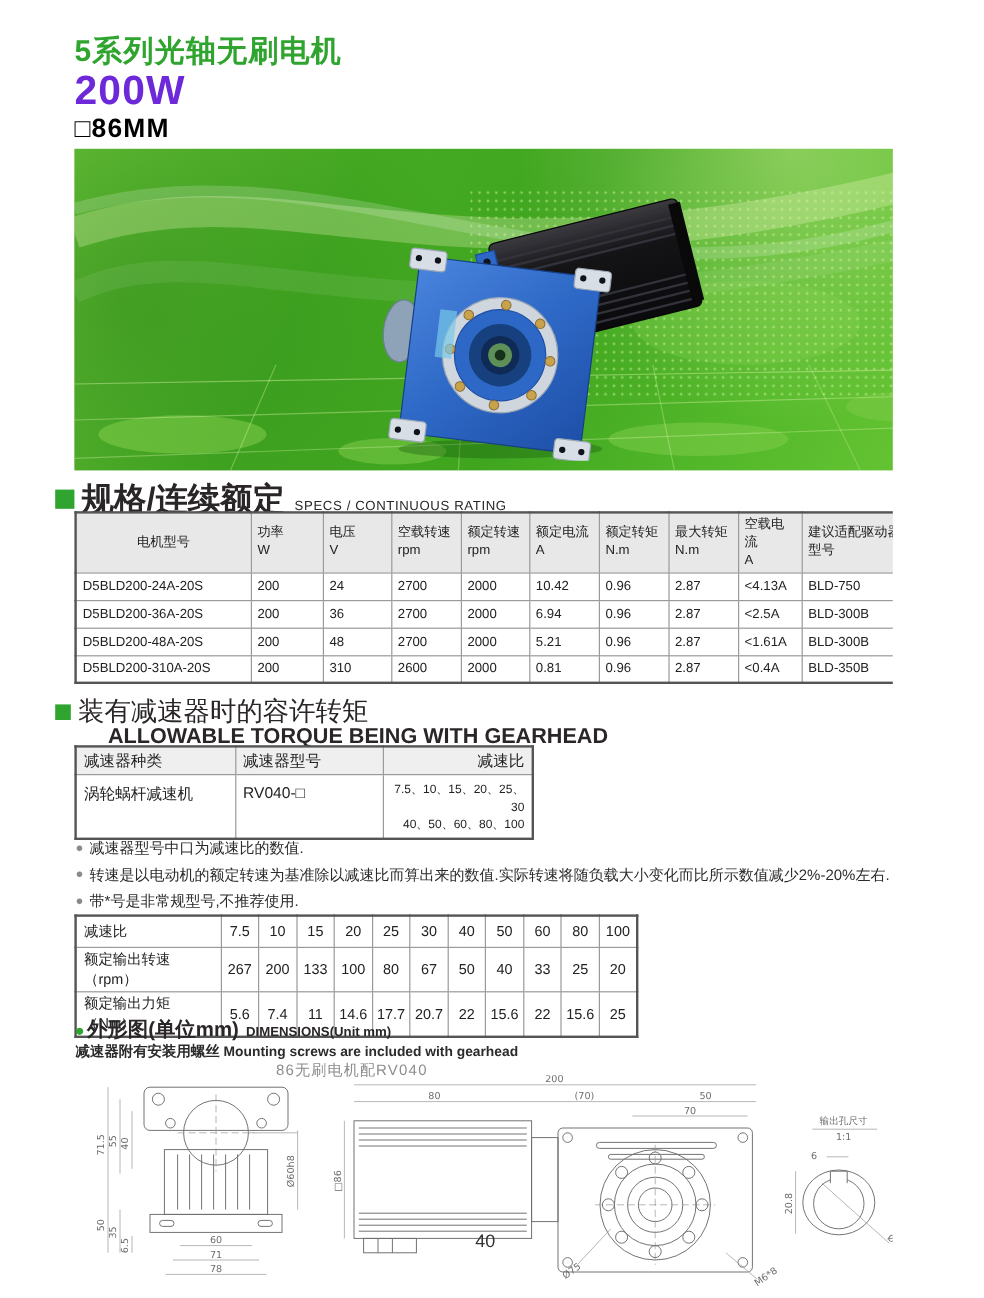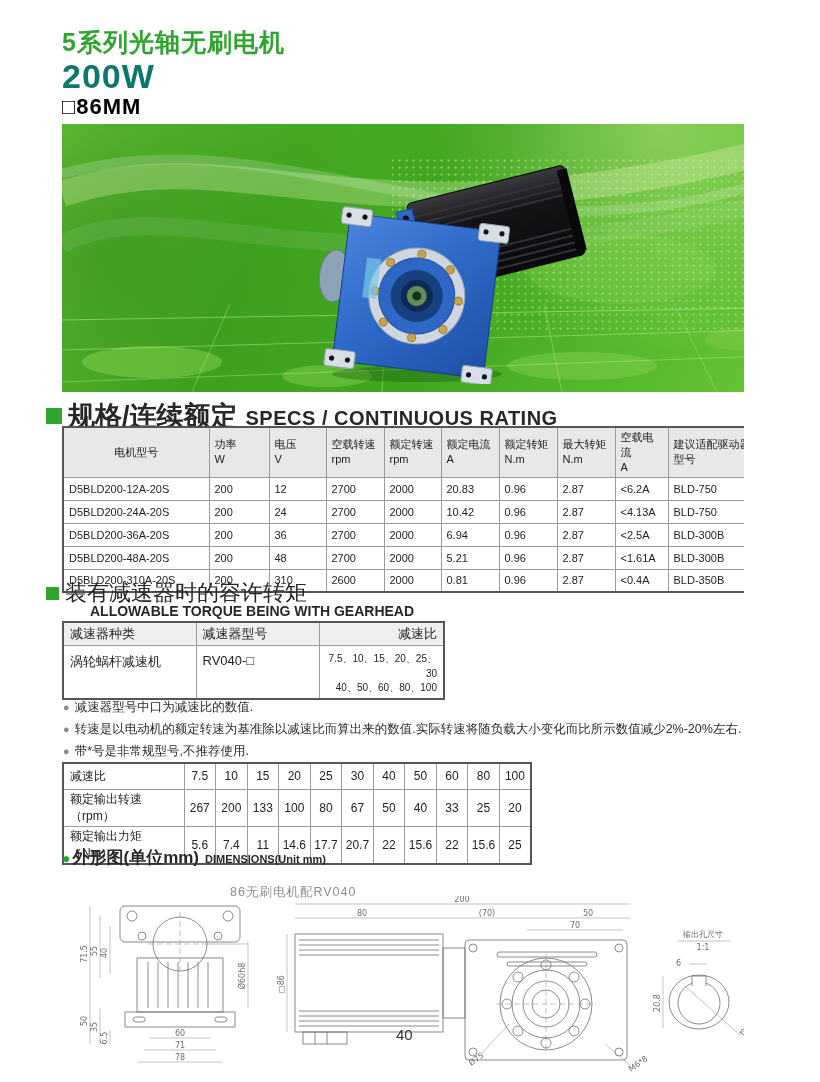--- a/index.html
+++ b/index.html
@@ -2,44 +2,44 @@
 <html><head>
 <meta charset="utf-8">
 <style>
   * { margin:0; padding:0; box-sizing:border-box; }
   body { width:820px; height:1082px; background:#fff; font-family:"Liberation Sans","DejaVu Sans",sans-serif; color:#222; }
   .page { position:relative; width:744px; height:1082px; background:#fff; overflow:hidden; }
 
   
   .hdr { position:absolute; left:62px; top:26px; }
   .hdr .series { font-size:25px; font-weight:bold; color:#2fa42f; letter-spacing:1px; }
-  .hdr .power { font-size:34px; font-weight:800; color:#0f766e; line-height:1.02; letter-spacing:1px; }
+  .hdr .power { font-size:34px; font-weight:800; color:#6d28d9; line-height:1.02; letter-spacing:1px; }
   .hdr .frame { font-size:22px; font-weight:800; color:#000000; letter-spacing:1px; }
 
   
   .banner { position:absolute; left:62px; top:124px; width:704px; height:268px; overflow:hidden;
     background:
       radial-gradient(circle at 6% 48%, rgba(25,110,15,.38), rgba(25,110,15,0) 42%),
       radial-gradient(circle at 85% 0%, rgba(250,255,190,.35), rgba(250,255,190,0) 35%),
       linear-gradient(115deg,#6cc63a 0%, #46ab23 30%, #3fa51f 55%, #54b92a 80%, #66c433 100%);
   }
   .banner svg { position:absolute; }
   .decor { left:0; top:0; }
   .product { left:205px; top:20px; }
 
   
   .sec { position:absolute; left:46px; display:flex; align-items:baseline; }
   .sq { display:inline-block; width:16px; height:16px; background:#2fa42f; margin-right:6px; align-self:center; }
   .sec1 { top:398px; }
   .sec1 .cn { font-size:27px; font-weight:800; color:#2a2627; }
-  .sec1 .en { font-size:20px; font-weight:700; color:#2a2627; margin-left:8px; letter-spacing:.5px; }
+  .sec1 .en { font-size:11px; font-weight:400; color:#2a2627; margin-left:8px; letter-spacing:.5px; }
   .sec2 { top:578px; }
   .sec2 .cn { font-size:22px; font-weight:400; color:#2a2627; }
   .sec2 .sq { width:13px; height:13px; }
-  .sec2en { position:absolute; left:90px; top:603px; font-size:14px; font-weight:800; color:#2a2627; }
+  .sec2en { position:absolute; left:90px; top:603px; font-size:18px; font-weight:800; color:#2a2627; }
 
   
   table { border-collapse:collapse; table-layout:fixed; }
   .spec-table { position:absolute; left:62px; top:426px; width:704px; font-size:11px; }
   .spec-table th, .spec-table td { border:1px solid #9a9a9a; padding:2px 5px; color:#222; font-weight:normal; text-align:left; }
   .spec-table { border:2px solid #555; }
   .spec-table thead th { background:#e8e8e8; height:36px; line-height:1.35; vertical-align:middle; }
   .spec-table thead th.c { text-align:center; }
   .spec-table tbody td { height:23px; }
   .gear-table { position:absolute; left:62px; top:621px; width:381px; font-size:13px; border:2px solid #555; }
@@ -208,32 +208,20 @@
         <th><span>额定转速</span><br><span>rpm</span></th>
         <th><span>额定电流</span><br><span>A</span></th>
         <th><span>额定转矩</span><br><span>N.m</span></th>
         <th><span>最大转矩</span><br><span>N.m</span></th>
         <th><span>空载电流</span><br><span>A</span></th>
         <th>建议适配驱动器型号</th>
       </tr>
     </thead>
     <tbody>
       <tr>
-        <td>D5BLD200-12A-20S</td>
-          <td>200</td>
-          <td>12</td>
-          <td>2700</td>
-          <td>2000</td>
-          <td>20.83</td>
-          <td>0.96</td>
-          <td>2.87</td>
-          <td>&lt;6.2A</td>
-          <td>BLD-750</td>
-      </tr>
-      <tr>
         <td>D5BLD200-24A-20S</td>
           <td>200</td>
           <td>24</td>
           <td>2700</td>
           <td>2000</td>
           <td>10.42</td>
           <td>0.96</td>
           <td>2.87</td>
           <td>&lt;4.13A</td>
           <td>BLD-750</td>
@@ -364,20 +352,24 @@
           <td>15.6</td>
           <td>25</td>
       </tr>
     </tbody>
   </table>
 
   <div class="dimhead">
     <span class="dot">●</span>
     <span class="cn">外形图(单位mm)</span>
     <span class="en">DIMENSIONS(Unit mm)</span>
+  </div>
+  <div class="dimnote">
+    <span>减速器附有安装用螺丝</span>
+    <span class="en">Mounting screws are included with gearhead</span>
   </div>
   <div class="drawtitle">86无刷电机配RV040</div>
 
   <svg class="drawing" width="745" height="178" viewBox="0 0 745 178">
 
     <g transform="translate(20,0)">
       <rect class="ln" x="40" y="10" width="120" height="36" rx="5"></rect>
       <circle class="ln" cx="52" cy="20" r="5"></circle>
         <circle class="ln" cx="148" cy="20" r="5"></circle>
       <circle class="ln" cx="62" cy="40" r="4"></circle>

